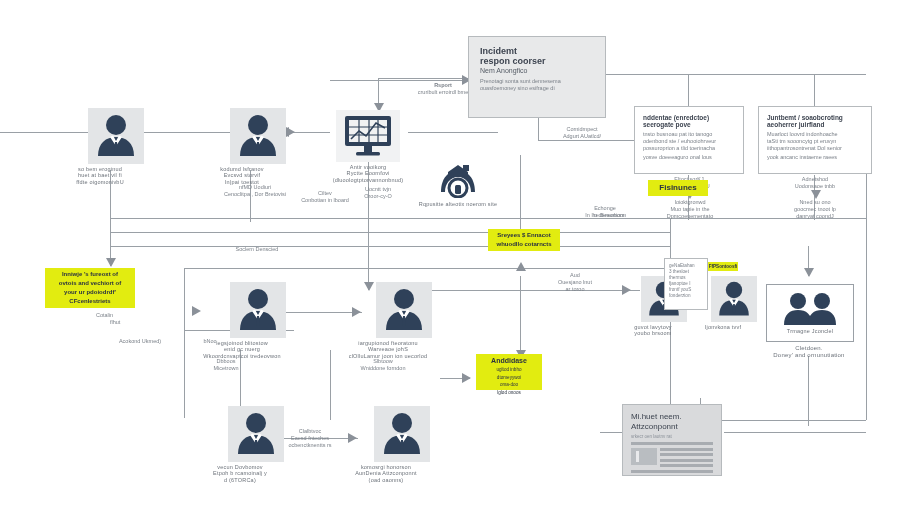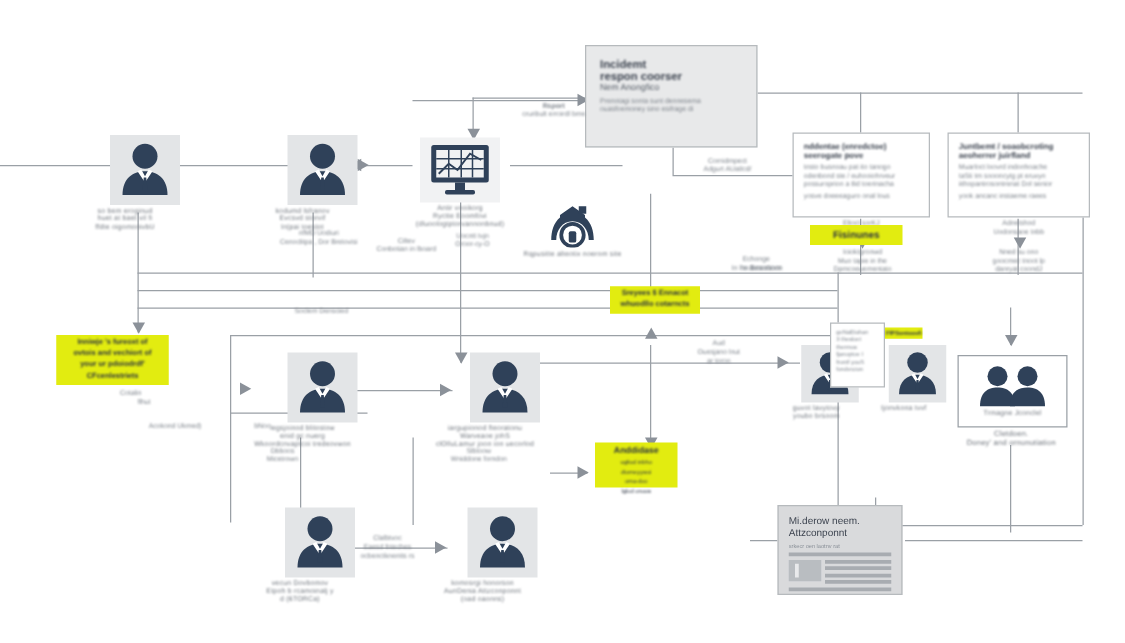--- a/index.html
+++ b/index.html
@@ -145,21 +145,21 @@
     <div class="bdy" style="margin-top:2px;">tnsto busnoau pat ito tanogo</div>
     <div class="bdy">odenbond ste / euhooiohrveur</div>
     <div class="bdy">possuroprion a tlid toerinacha</div>
     <div class="bdy" style="margin-top:2px;">yosve doeeeaguro onal lous</div>
   </div>
   <div class="hlcap" style="left:636px;top:176px;width:106px;">
     <div>Eltoct sorKJ</div>
     <div>Ce-Dascyo-lvntU</div>
   </div>
   <div class="arrow ar-d" style="left:685px;top:190px;"></div>
-  <div class="hl" style="left:648px;top:180px;width:74px;height:16px;">
+  <div class="hl" style="left:648px;top:180px;width:60px;height:16px;">
     <span>Fisinunes</span>
   </div>
   <div class="hlcap" style="left:636px;top:199px;width:108px;">
     <div>Ioioktgronwd</div>
     <div>Muo tapie in the</div>
     <div>Dpmcoeuementato</div>
   </div>
 
   <div class="panel-w" style="left:758px;top:106px;width:114px;height:68px;padding:7px 8px;">
     <div class="ttl" style="font-size:6.5px;">Juntbemt / soaobcroting</div>
@@ -389,21 +389,21 @@
 
   <div class="hl" style="left:476px;top:354px;width:66px;height:36px;flex-direction:column;align-items:center;justify-content:flex-start;padding-top:2px;">
     <span style="font-size:7px;">Anddidase</span>
     <span style="font-size:4.6px;font-weight:normal;">ugltod inbho</span>
     <span style="font-size:4.6px;font-weight:normal;">dtomeyywoi</span>
     <span style="font-size:4.6px;font-weight:normal;">oma-doo</span>
     <span style="font-size:4.6px;font-weight:normal;">lglod onoos</span>
   </div>
 
   <div class="doccard" style="left:622px;top:404px;width:100px;height:72px;">
-    <div class="dt">Mi.derow neem.</div>
+    <div class="dt">Mi.huet neem.</div>
     <div class="dt">Attzconponnt</div>
     <div class="ds">srkecr oen laotnv rat</div>
     <div class="bar" style="width:100%;"></div>
     <div class="bars">
       <div class="thumb"></div>
       <div style="flex:1;">
         <div class="bar"></div>
         <div class="bar"></div>
         <div class="bar"></div>
         <div class="bar"></div>

